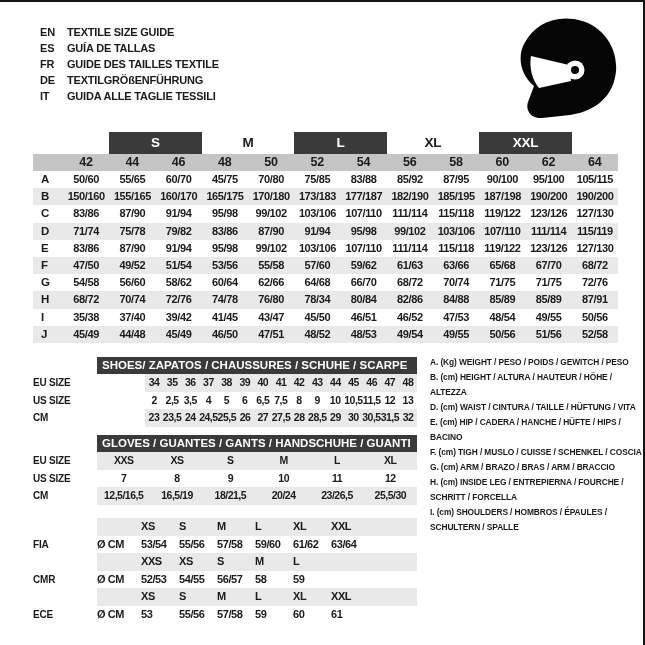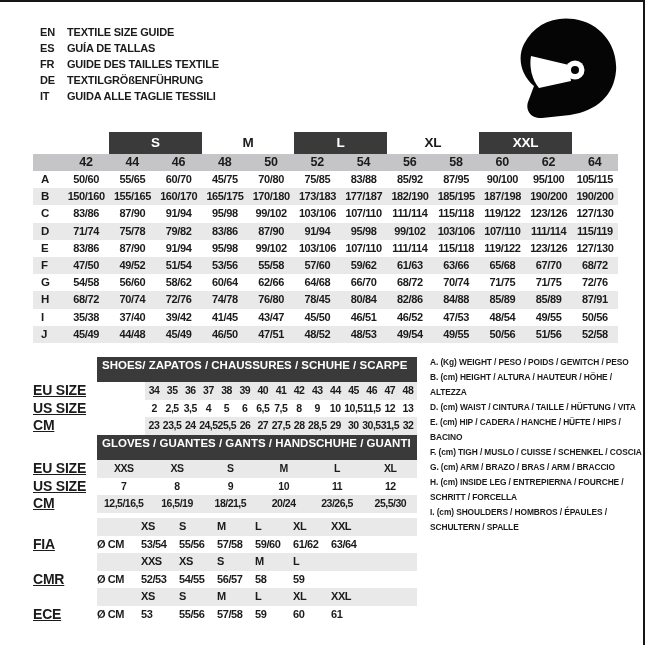--- a/index.html
+++ b/index.html
@@ -22,22 +22,22 @@
   .group-cell.boxed{background:#3a3a3a;color:#ffffff;}
   .num-row{height:17px;background:#c5c5c7;}
   .num-cell{font-size:12.5px;line-height:17px;text-align:center;}
   .data-row{height:17.2px;}
   .data-row.shaded{background:#e9e9e9;}
   .letter-cell{font-size:11.5px;line-height:17.2px;padding-left:8px;}
   .val-cell{font-size:11px;line-height:17.2px;text-align:center;letter-spacing:-0.4px;}
   
   .btable{position:absolute;left:33px;width:384px;}
   .trow{display:grid;grid-template-columns:64px 320px;}
-  .tbar{background:#3a3a3a;color:#fff;font-size:11.5px;line-height:17px;height:25px;padding-left:5px;box-sizing:border-box;letter-spacing:0;}
-  .tlabel{font-size:14px;line-height:17.5px;text-decoration:underline;}
+  .tbar{background:#3a3a3a;color:#fff;font-size:11.5px;line-height:17px;height:17px;padding-left:5px;box-sizing:border-box;letter-spacing:0;}
+  .tlabel{font-size:10px;line-height:17.5px;}
   .tcells{height:17.5px;display:grid;}
   .tcells.shaded{background:#e9e9e9;}
   .tcell{font-size:10.5px;line-height:17.5px;text-align:center;letter-spacing:-0.5px;}
   .cells15{grid-template-columns:repeat(15,1fr);margin-left:48px;}
   .cells6{grid-template-columns:repeat(6,1fr);}
   .helmet-cells{grid-template-columns:44px repeat(6,38px) 1fr;}
   .hcell{font-size:11px;line-height:17.5px;text-align:left;letter-spacing:-0.4px;}
   
   .legend{position:absolute;left:430px;top:353px;width:214px;}
   .legend-item{font-size:8.4px;line-height:15px;letter-spacing:-0.1px;}
@@ -210,21 +210,21 @@
         <div class="val-cell">71/75</div>
         <div class="val-cell">72/76</div>
       </div>
       <div class="grid13 data-row shaded">
         <div class="letter-cell">H</div>
         <div class="val-cell">68/72</div>
         <div class="val-cell">70/74</div>
         <div class="val-cell">72/76</div>
         <div class="val-cell">74/78</div>
         <div class="val-cell">76/80</div>
-        <div class="val-cell">78/45</div>
+        <div class="val-cell">78/34</div>
         <div class="val-cell">80/84</div>
         <div class="val-cell">82/86</div>
         <div class="val-cell">84/88</div>
         <div class="val-cell">85/89</div>
         <div class="val-cell">85/89</div>
         <div class="val-cell">87/91</div>
       </div>
       <div class="grid13 data-row">
         <div class="letter-cell">I</div>
         <div class="val-cell">35/38</div>

